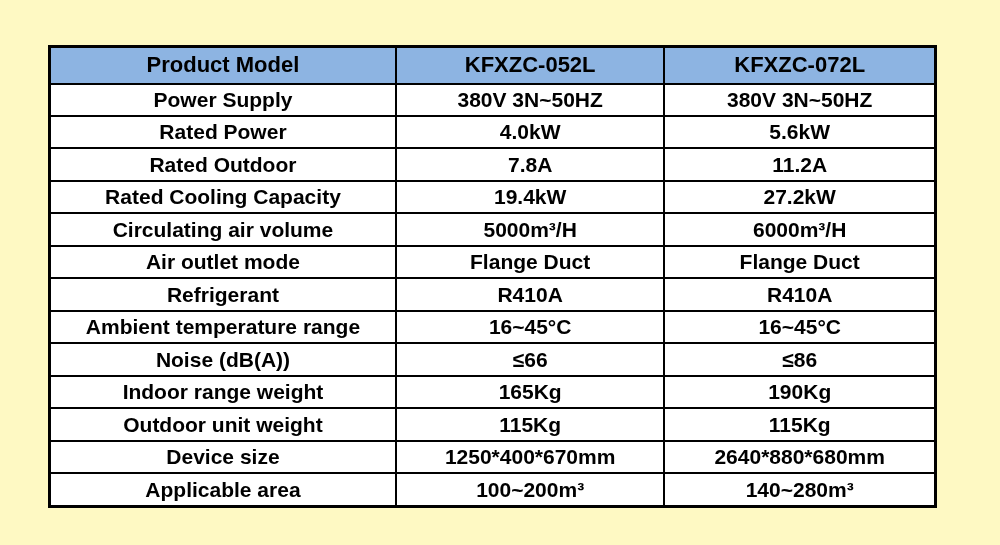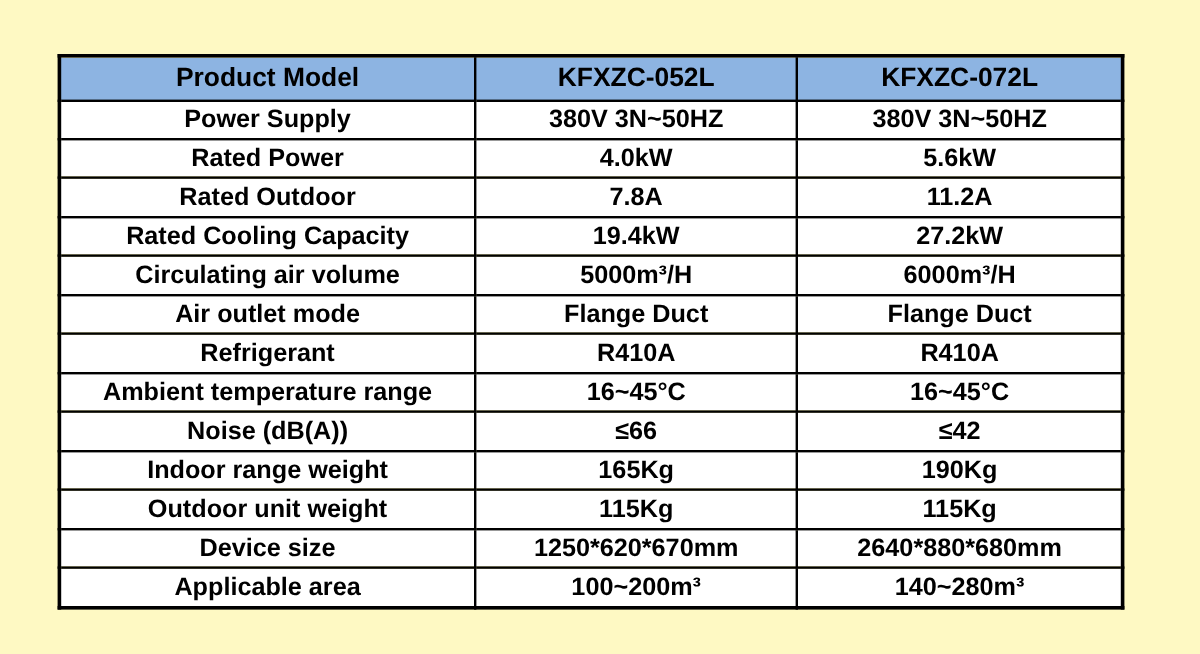--- a/index.html
+++ b/index.html
@@ -110,35 +110,35 @@
           <td>R410A</td>
         </tr>
         <tr>
           <td>Ambient temperature range</td>
           <td>16~45°C</td>
           <td>16~45°C</td>
         </tr>
         <tr>
           <td>Noise (dB(A))</td>
           <td>≤66</td>
-          <td>≤42</td>
+          <td>≤86</td>
         </tr>
         <tr>
           <td>Indoor range weight</td>
           <td>165Kg</td>
           <td>190Kg</td>
         </tr>
         <tr>
           <td>Outdoor unit weight</td>
           <td>115Kg</td>
           <td>115Kg</td>
         </tr>
         <tr>
           <td>Device size</td>
-          <td>1250*620*670mm</td>
+          <td>1250*400*670mm</td>
           <td>2640*880*680mm</td>
         </tr>
         <tr>
           <td>Applicable area</td>
           <td>100~200m³</td>
           <td>140~280m³</td>
         </tr>
       </tbody>
     </table>
   </div>

